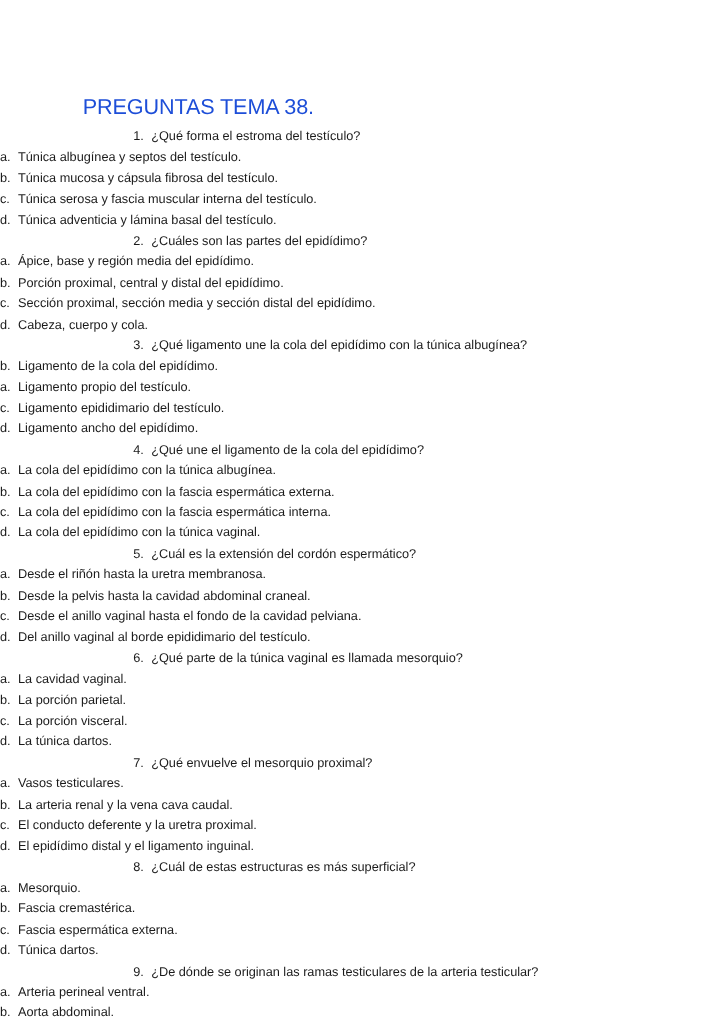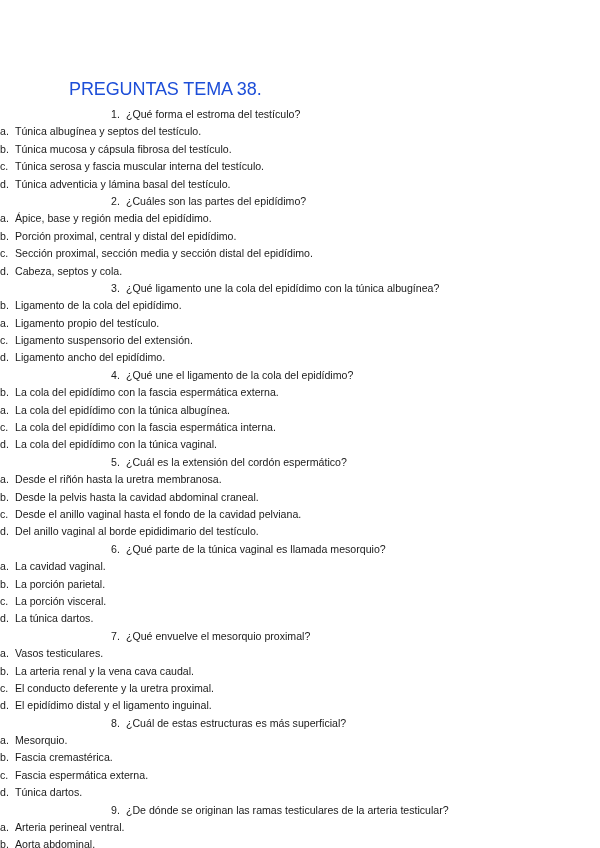--- a/index.html
+++ b/index.html
@@ -99,37 +99,37 @@
           <li class="line opt-line"><span class="opt-letter">c.</span><span class="opt-text">Túnica serosa y fascia muscular interna del testículo.</span></li>
           <li class="line opt-line"><span class="opt-letter">d.</span><span class="opt-text">Túnica adventicia y lámina basal del testículo.</span></li>
         </ol>
       </li>
       <li class="question-item">
         <div class="line q-line"><span class="q-num">2.</span><span class="q-text">¿Cuáles son las partes del epidídimo?</span></div>
         <ol class="option-list">
           <li class="line opt-line"><span class="opt-letter">a.</span><span class="opt-text">Ápice, base y región media del epidídimo.</span></li>
           <li class="line opt-line"><span class="opt-letter">b.</span><span class="opt-text">Porción proximal, central y distal del epidídimo.</span></li>
           <li class="line opt-line"><span class="opt-letter">c.</span><span class="opt-text">Sección proximal, sección media y sección distal del epidídimo.</span></li>
-          <li class="line opt-line"><span class="opt-letter">d.</span><span class="opt-text">Cabeza, septos y cola.</span></li>
+          <li class="line opt-line"><span class="opt-letter">d.</span><span class="opt-text">Cabeza, cuerpo y cola.</span></li>
         </ol>
       </li>
       <li class="question-item">
         <div class="line q-line"><span class="q-num">3.</span><span class="q-text">¿Qué ligamento une la cola del epidídimo con la túnica albugínea?</span></div>
         <ol class="option-list">
           <li class="line opt-line"><span class="opt-letter">b.</span><span class="opt-text">Ligamento de la cola del epidídimo.</span></li>
           <li class="line opt-line"><span class="opt-letter">a.</span><span class="opt-text">Ligamento propio del testículo.</span></li>
-          <li class="line opt-line"><span class="opt-letter">c.</span><span class="opt-text">Ligamento suspensorio del extensión.</span></li>
+          <li class="line opt-line"><span class="opt-letter">c.</span><span class="opt-text">Ligamento epididimario del testículo.</span></li>
           <li class="line opt-line"><span class="opt-letter">d.</span><span class="opt-text">Ligamento ancho del epidídimo.</span></li>
         </ol>
       </li>
       <li class="question-item">
         <div class="line q-line"><span class="q-num">4.</span><span class="q-text">¿Qué une el ligamento de la cola del epidídimo?</span></div>
         <ol class="option-list">
+          <li class="line opt-line"><span class="opt-letter">a.</span><span class="opt-text">La cola del epidídimo con la túnica albugínea.</span></li>
           <li class="line opt-line"><span class="opt-letter">b.</span><span class="opt-text">La cola del epidídimo con la fascia espermática externa.</span></li>
-          <li class="line opt-line"><span class="opt-letter">a.</span><span class="opt-text">La cola del epidídimo con la túnica albugínea.</span></li>
           <li class="line opt-line"><span class="opt-letter">c.</span><span class="opt-text">La cola del epidídimo con la fascia espermática interna.</span></li>
           <li class="line opt-line"><span class="opt-letter">d.</span><span class="opt-text">La cola del epidídimo con la túnica vaginal.</span></li>
         </ol>
       </li>
       <li class="question-item">
         <div class="line q-line"><span class="q-num">5.</span><span class="q-text">¿Cuál es la extensión del cordón espermático?</span></div>
         <ol class="option-list">
           <li class="line opt-line"><span class="opt-letter">a.</span><span class="opt-text">Desde el riñón hasta la uretra membranosa.</span></li>
           <li class="line opt-line"><span class="opt-letter">b.</span><span class="opt-text">Desde la pelvis hasta la cavidad abdominal craneal.</span></li>
           <li class="line opt-line"><span class="opt-letter">c.</span><span class="opt-text">Desde el anillo vaginal hasta el fondo de la cavidad pelviana.</span></li>

